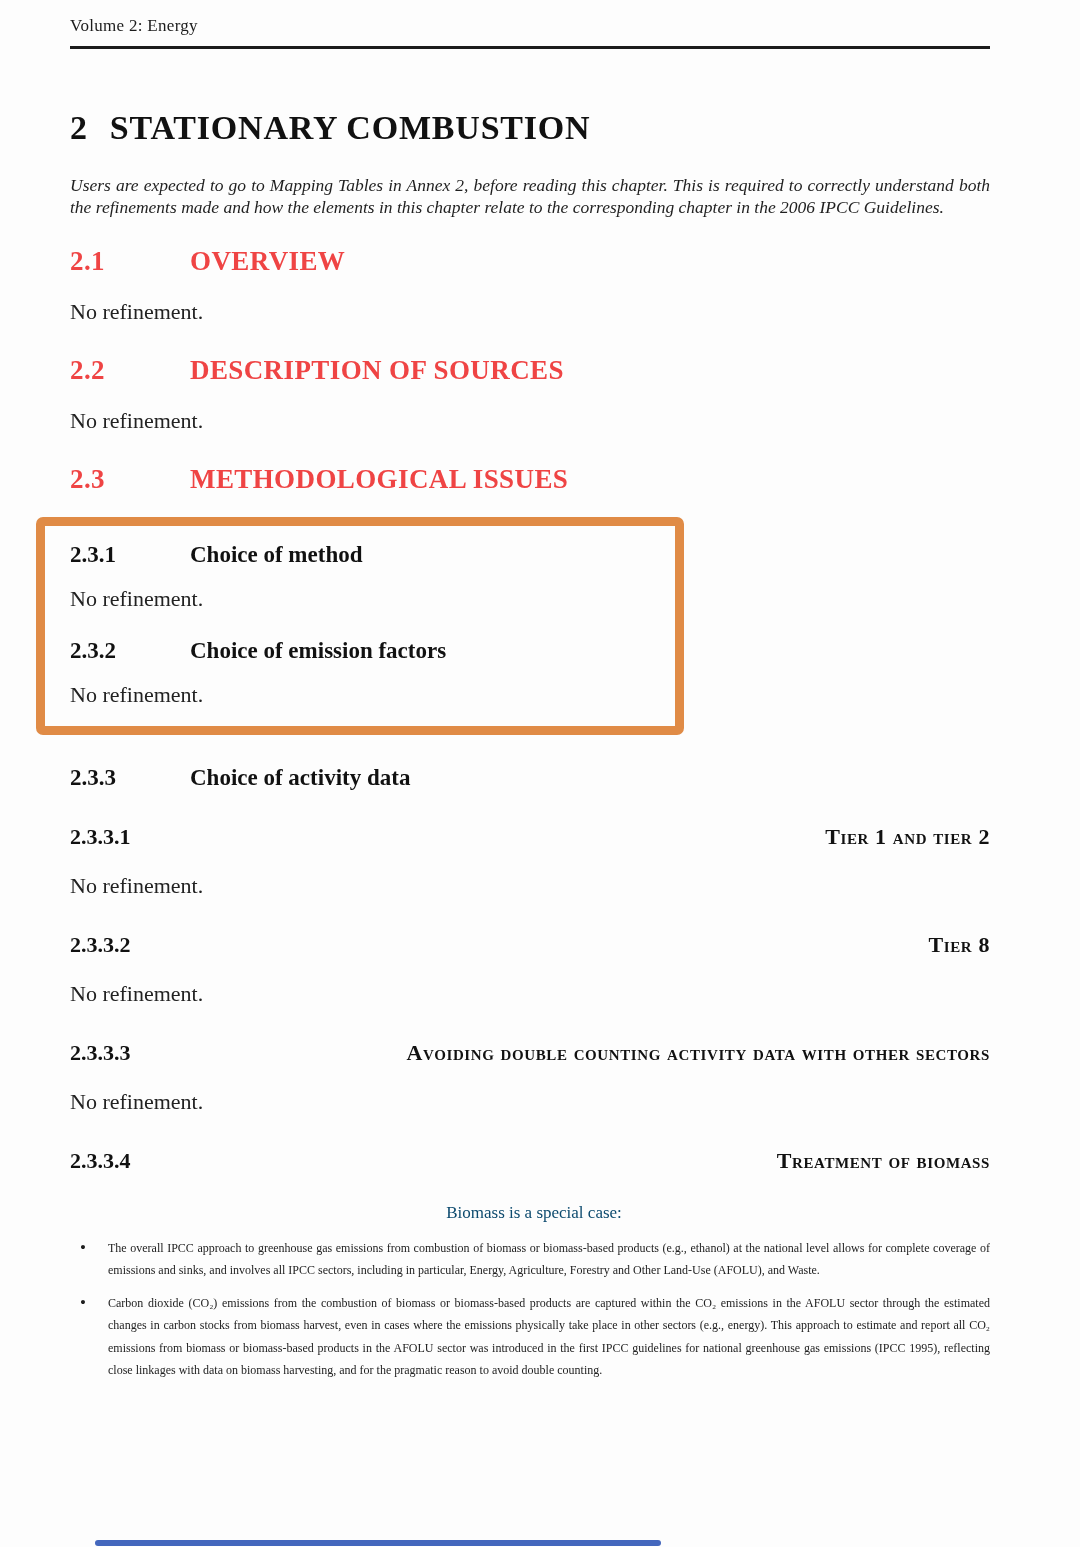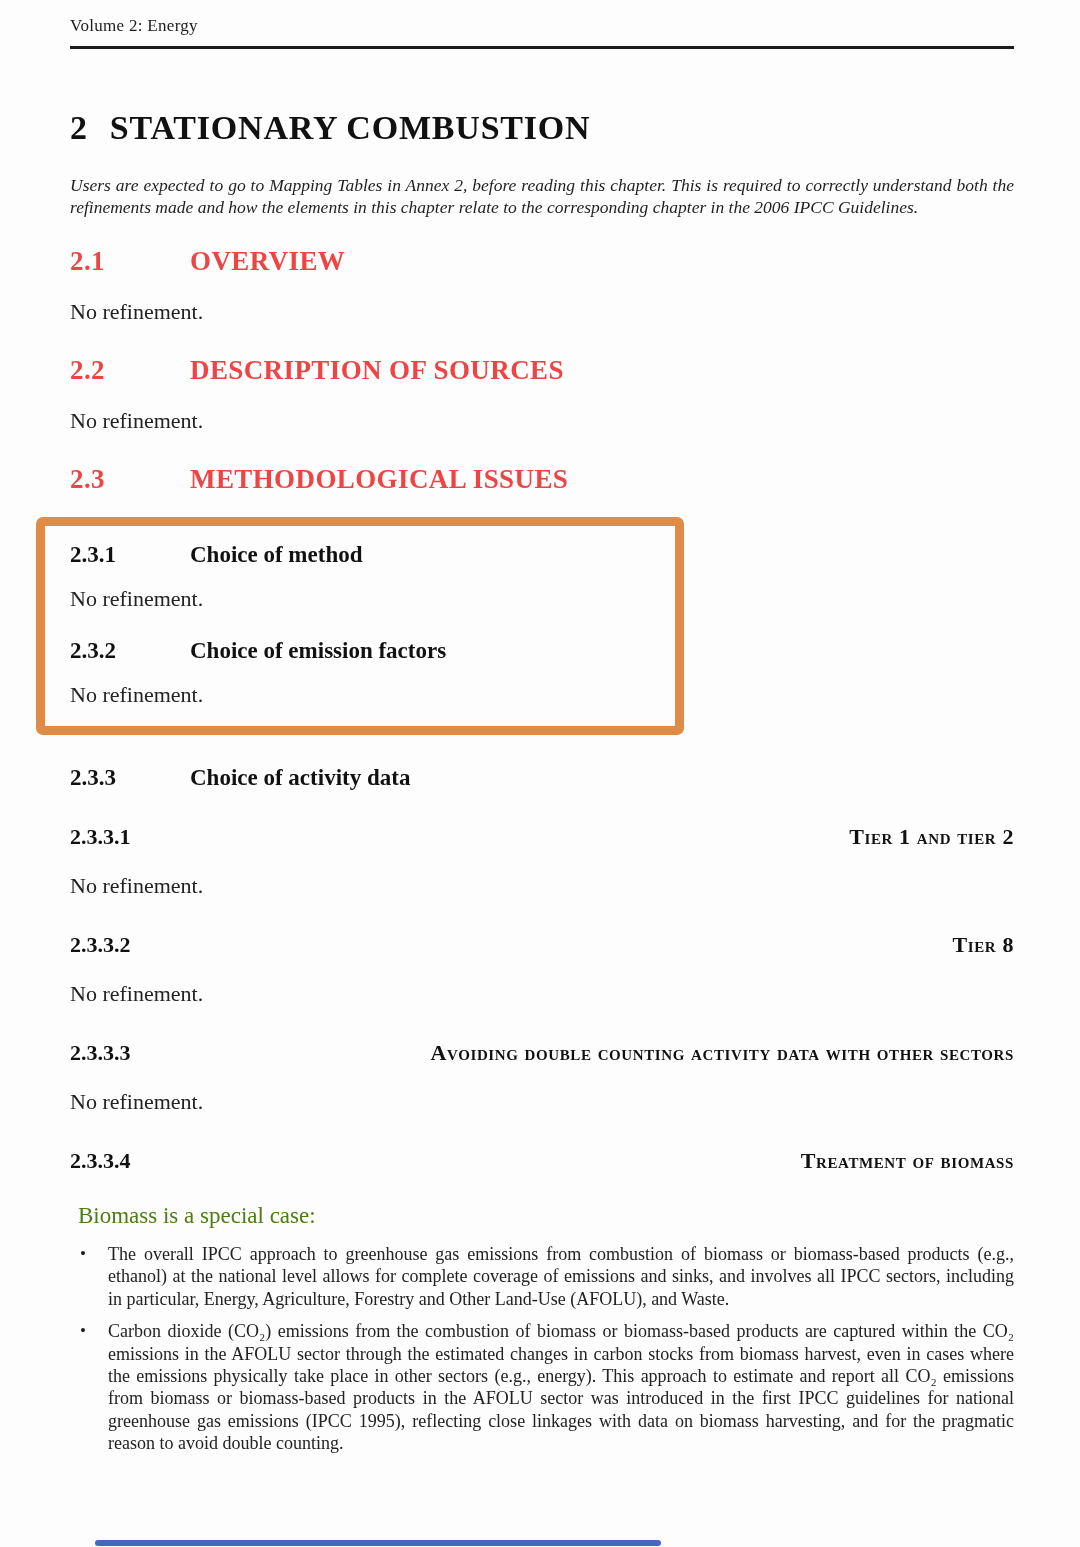--- a/index.html
+++ b/index.html
@@ -10,21 +10,21 @@
     position: relative;
     font-family: "Liberation Serif", "DejaVu Serif", "DejaVu Sans", serif;
     color: #1e1e1e;
     background: #fdfdfd;
     overflow: hidden;
   }
   .page {
     position: relative;
     width: 1080px;
     height: 1547px;
-    padding: 16px 66px 0 70px;
+    padding: 16px 90px 0 70px;
   }
   
   .running-header {
     font-size: 17px;
     color: #1c1c1c;
     letter-spacing: 0.3px;
   }
   .header-rule {
     border: none;
     border-top: 3px solid #1c1c1c;
@@ -67,35 +67,35 @@
     width: 648px;
     border: 9px solid #e08b46;
     border-radius: 7px;
     padding: 6px 20px 12px 25px;
     background: transparent;
   }
   .highlight-box .h3row:first-child { margin-top: 10px; }
   .highlight-box .body-line { margin-bottom: 24px; }
   .highlight-box .h3row { margin-top: 26px; }
   
-  .lead-line { font-size: 23px; color: #4d7c0f; margin: 26px 0 14px 8px; }
+  .lead-line { font-size: 17px; color: #0c4a6e; margin: 26px 0 14px 8px; text-align: center; }
   .bullet-item {
     display: flex;
     margin: 0 0 10px 0;
     padding-left: 10px;
   }
   .bullet-item .marker {
     flex: 0 0 28px;
     font-size: 17px;
     padding-top: 1px;
     color: #1e1e1e;
   }
   .bullet-item p {
     flex: 1;
-    font-size: 18px;
+    font-size: 12px;
     line-height: 22.4px;
     text-align: justify;
     color: #222;
   }
   
   .bottom-bar {
     position: absolute;
     left: 95px;
     bottom: 1px;
     width: 566px;

